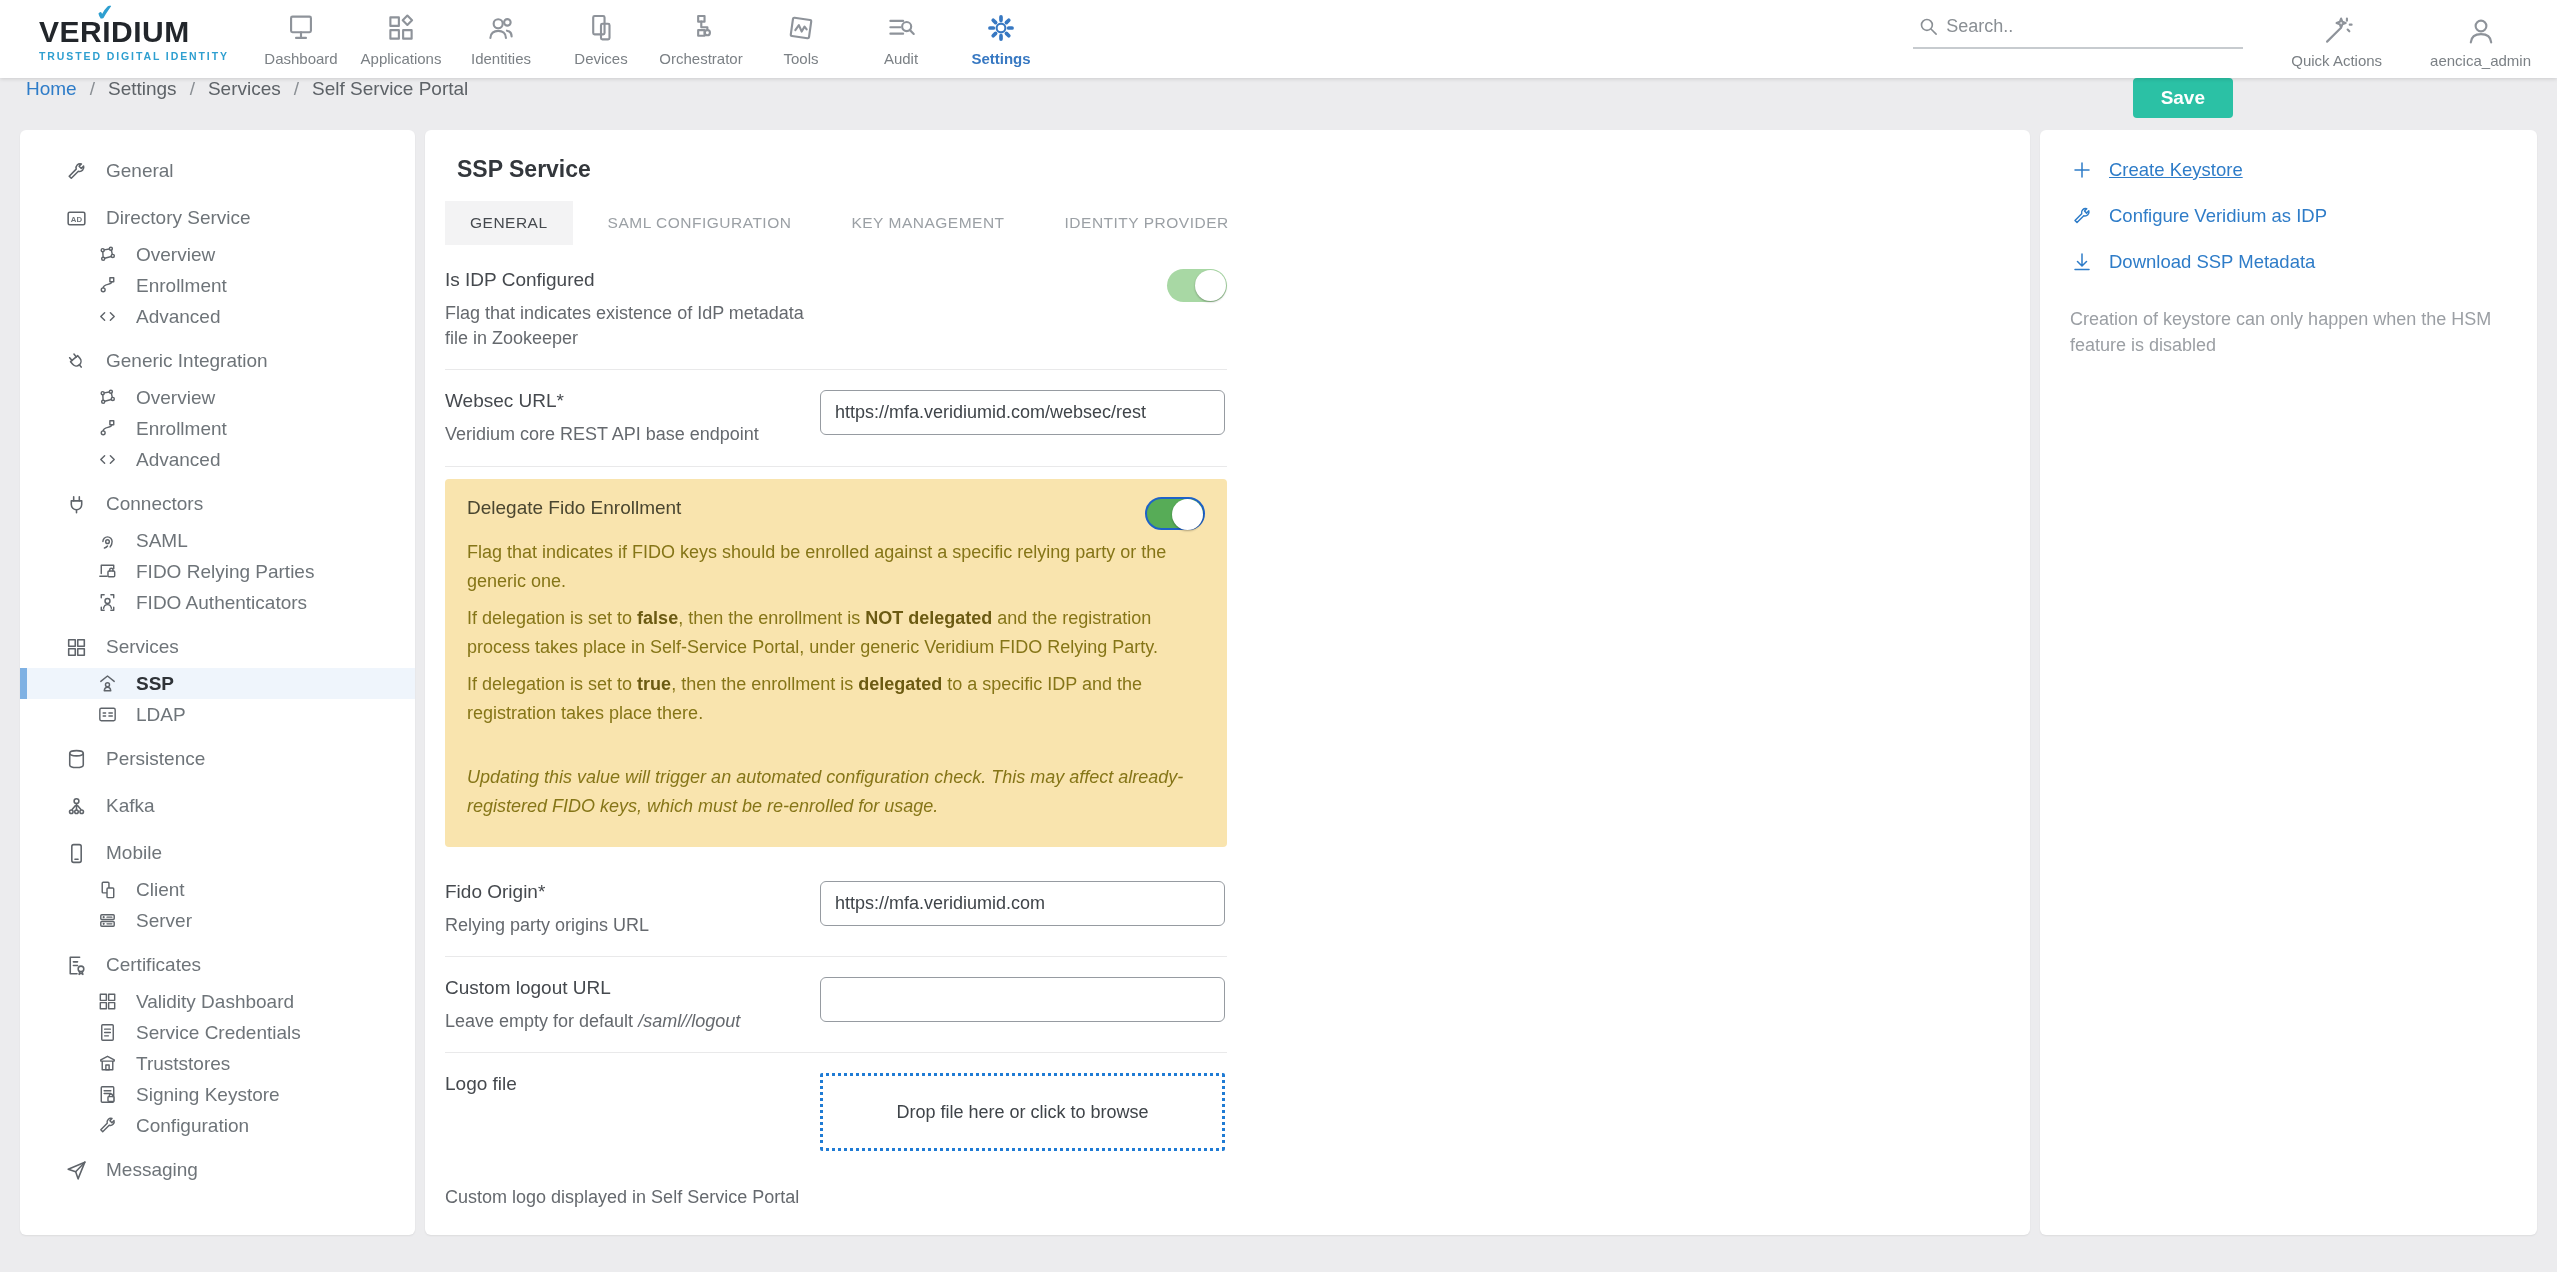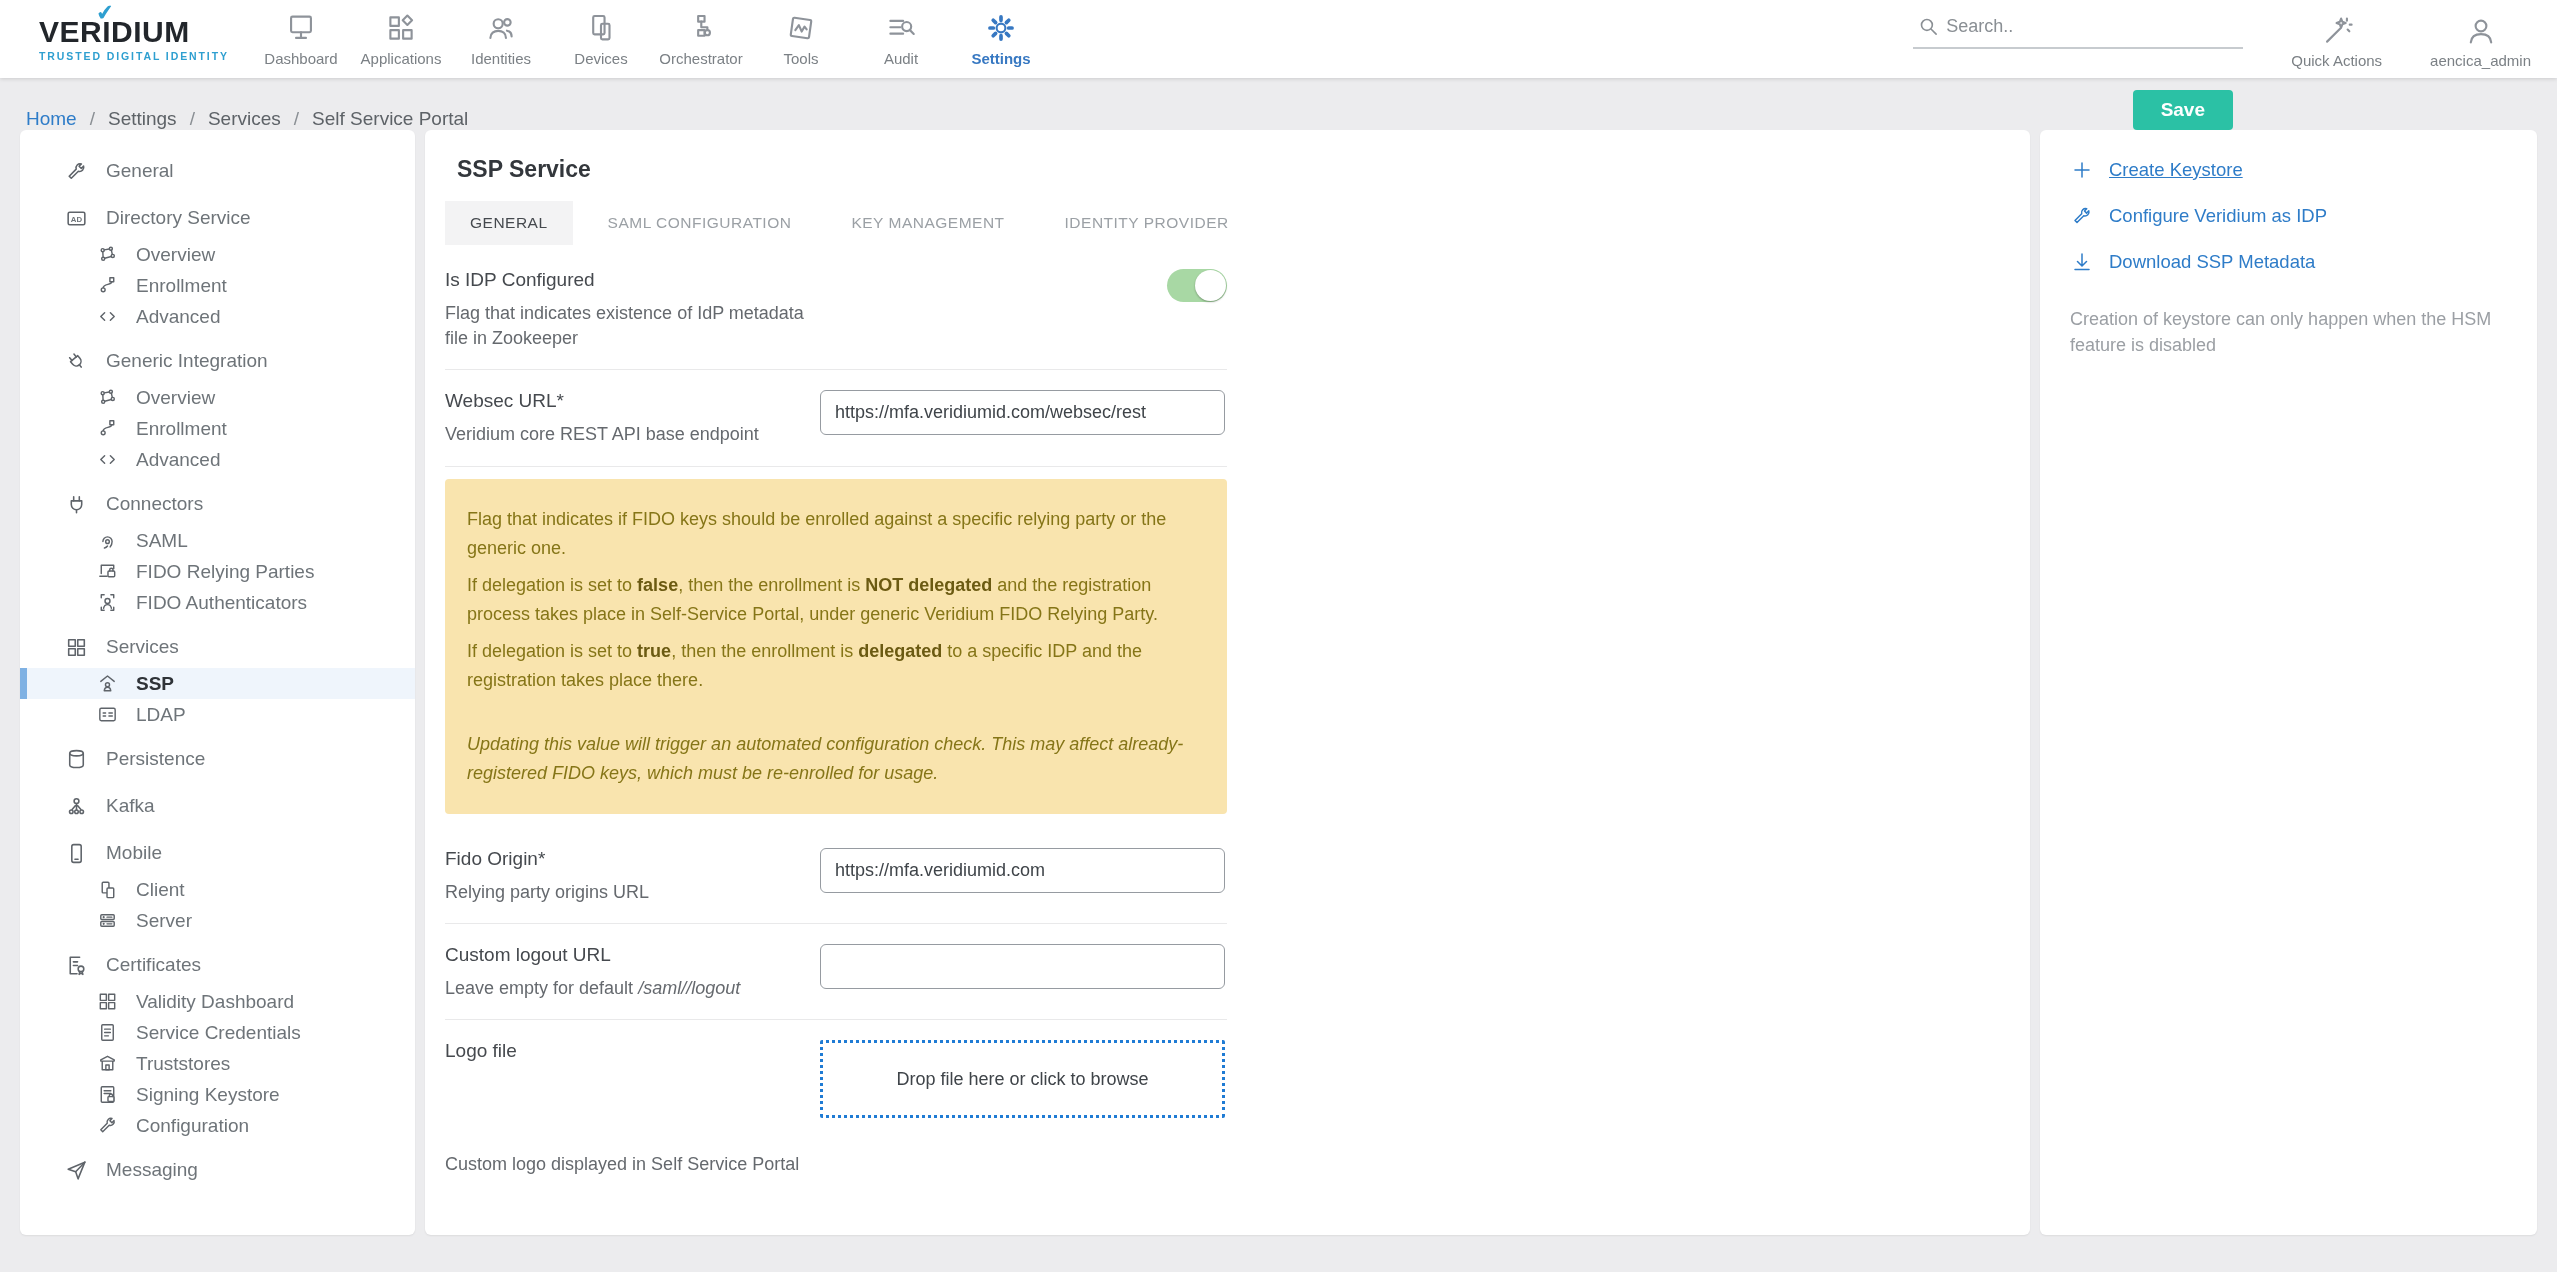--- a/index.html
+++ b/index.html
@@ -26,21 +26,21 @@
   .topnav-right { margin-left:auto; display:flex; align-items:flex-end; padding-right:26px; gap:48px; }
   .search-box { display:flex; align-items:center; gap:3px; border-bottom:2px solid #c7cbcf; padding:4px 2px 8px 2px; width:330px; margin-bottom:20px; }
   .search-box svg { width:26px; height:26px; stroke:#8a8f94; flex:none; }
   .search-box input { border:none; outline:none; background:transparent; font-size:18px; color:#55595e; width:100%; font-family:inherit; }
   .search-box input::placeholder { color:#8a8f94; }
   .icon-stack { display:flex; flex-direction:column; align-items:center; gap:4px; cursor:pointer; }
   .icon-stack svg { width:34px; height:34px; stroke:#8E939A; }
   .icon-stack .stack-label { font-size:15px; color:#7b8085; white-space:nowrap; }
 
   
-  .breadcrumb-bar { position:absolute; top:78px; left:0; width:2253px; height:52px; display:flex; align-items:flex-end;
+  .breadcrumb-bar { position:absolute; top:78px; left:0; width:2253px; height:52px; display:flex; align-items:flex-start;
                     padding:0 20px 0 26px; }
   .breadcrumb { display:flex; align-items:center; gap:13px; font-size:19px; color:#5d6267; }
   .breadcrumb .crumb { cursor:pointer; }
   .breadcrumb .crumb.first { color:#2E7CC8; }
   .breadcrumb .sep { color:#8a8f94; }
   .save-btn { margin-left:auto; background:#2BC1A5; color:#fff; border:none; border-radius:4px;
               font-size:19px; font-weight:700; padding:9px 28px; cursor:pointer; font-family:inherit; }
 
   
   .card { position:absolute; background:#fff; border-radius:6px; box-shadow:0 1px 2px rgba(0,0,0,.07); }
@@ -467,20 +467,26 @@
         <div>
           <div class="f-label">Websec URL*</div>
           <div class="f-desc">Veridium core REST API base endpoint</div>
         </div>
         <div>
           <input class="f-input" type="text" value="https://mfa.veridiumid.com/websec/rest" style="">
         </div>
       </div>
 
       <div class="warn-box">
+        <div class="warn-head">
+          <div class="warn-title">Delegate Fido Enrollment</div>
+          <div class="toggle on-focus">
+              <div class="knob"></div>
+            </div>
+        </div>
         <div class="warn-p"><span>Flag that indicates if FIDO keys should be enrolled against a specific relying party or the generic one.</span></div>
         <div class="warn-p"><span>If delegation is set to </span><b>false</b><span>, then the enrollment is </span><b>NOT delegated</b><span> and the registration process takes place in Self-Service Portal, under generic Veridium FIDO Relying Party.</span></div>
         <div class="warn-p"><span>If delegation is set to </span><b>true</b><span>, then the enrollment is </span><b>delegated</b><span> to a specific IDP and the registration takes place there.</span></div>
         <div class="warn-note">Updating this value will trigger an automated configuration check. This may affect already-registered FIDO keys, which must be re-enrolled for usage.</div>
       </div>
 
       <div class="form-row">
         <div>
           <div class="f-label">Fido Origin*</div>
           <div class="f-desc">Relying party origins URL</div>

